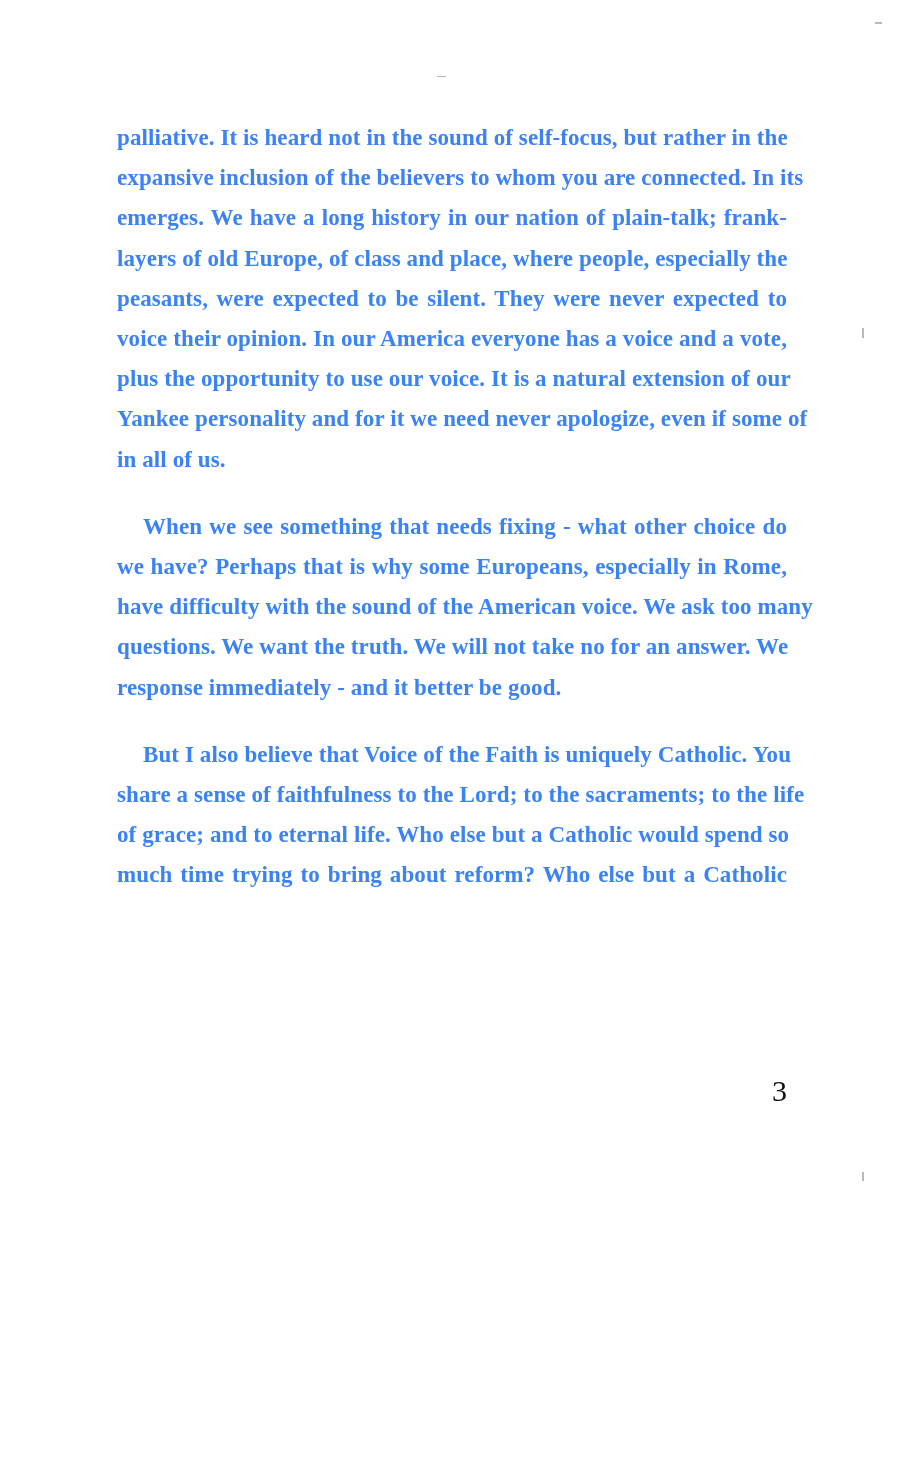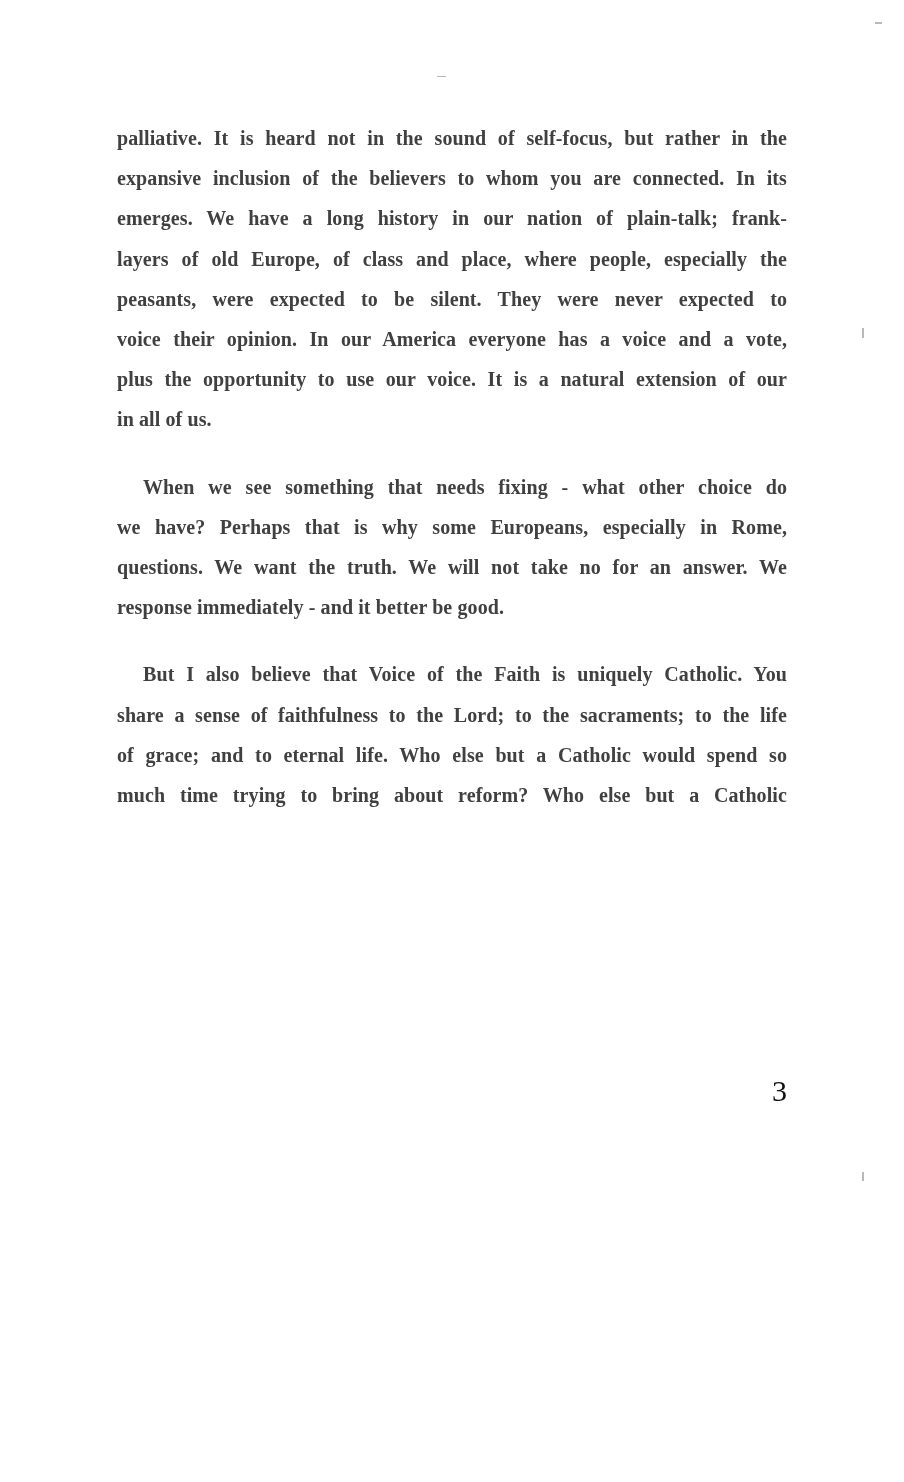--- a/index.html
+++ b/index.html
@@ -23,28 +23,28 @@
     height: 1482px;
     background: #ffffff;
   }
   .text-column {
     position: absolute;
     left: 117px;
     top: 118px;
     width: 670px;
   }
   .para {
-    font-size: 20px;
+    font-size: 23px;
     line-height: 40.2px;
     text-align: justify;
     text-justify: inter-word;
     font-weight: 700;
     letter-spacing: 0.1px;
     margin: 0;
-    color: #404040;
+    color: #3b82f6;
   }
   .para + .para {
     margin-top: 27px;
   }
   
   .line {
     display: block;
     text-align: justify;
     text-align-last: justify;
     white-space: nowrap;
@@ -88,26 +88,28 @@
   <div class="text-column">
 
     <div class="para">
       <span class="line">palliative. It is heard not in the sound of self-focus, but rather in the</span>
       <span class="line">expansive inclusion of the believers to whom you are connected. In its</span>
       <span class="line">emerges. We have a long history in our nation of plain-talk; frank-</span>
       <span class="line">layers of old Europe, of class and place, where people, especially the</span>
       <span class="line">peasants, were expected to be silent. They were never expected to</span>
       <span class="line">voice their opinion. In our America everyone has a voice and a vote,</span>
       <span class="line">plus the opportunity to use our voice. It is a natural extension of our</span>
+      <span class="line">Yankee personality and for it we need never apologize, even if some of</span>
       <span class="line last">in all of us.</span>
     </div>
 
     <div class="para">
       <span class="line indent">When we see something that needs fixing - what other choice do</span>
       <span class="line">we have? Perhaps that is why some Europeans, especially in Rome,</span>
+      <span class="line">have difficulty with the sound of the American voice. We ask too many</span>
       <span class="line">questions. We want the truth. We will not take no for an answer. We</span>
       <span class="line last">response immediately - and it better be good.</span>
     </div>
 
     <div class="para">
       <span class="line indent">But I also believe that Voice of the Faith is uniquely Catholic. You</span>
       <span class="line">share a sense of faithfulness to the Lord; to the sacraments; to the life</span>
       <span class="line">of grace; and to eternal life. Who else but a Catholic would spend so</span>
       <span class="line">much time trying to bring about reform? Who else but a Catholic</span>
     </div>

